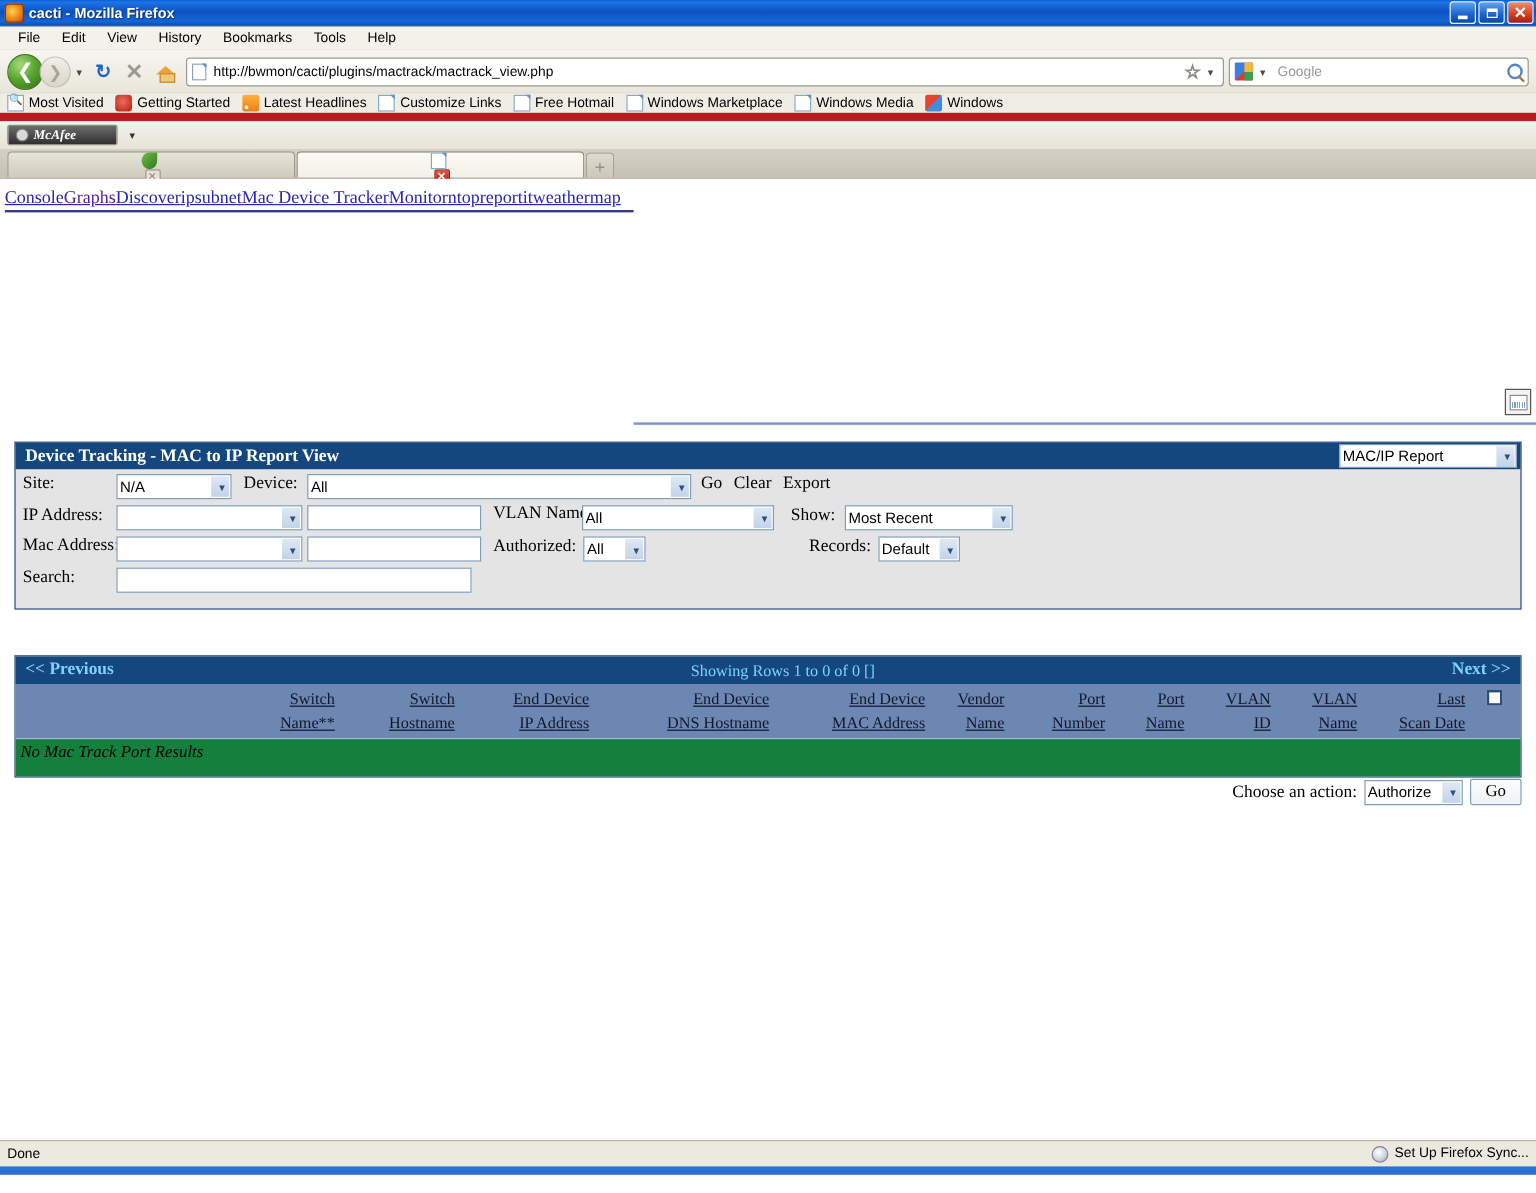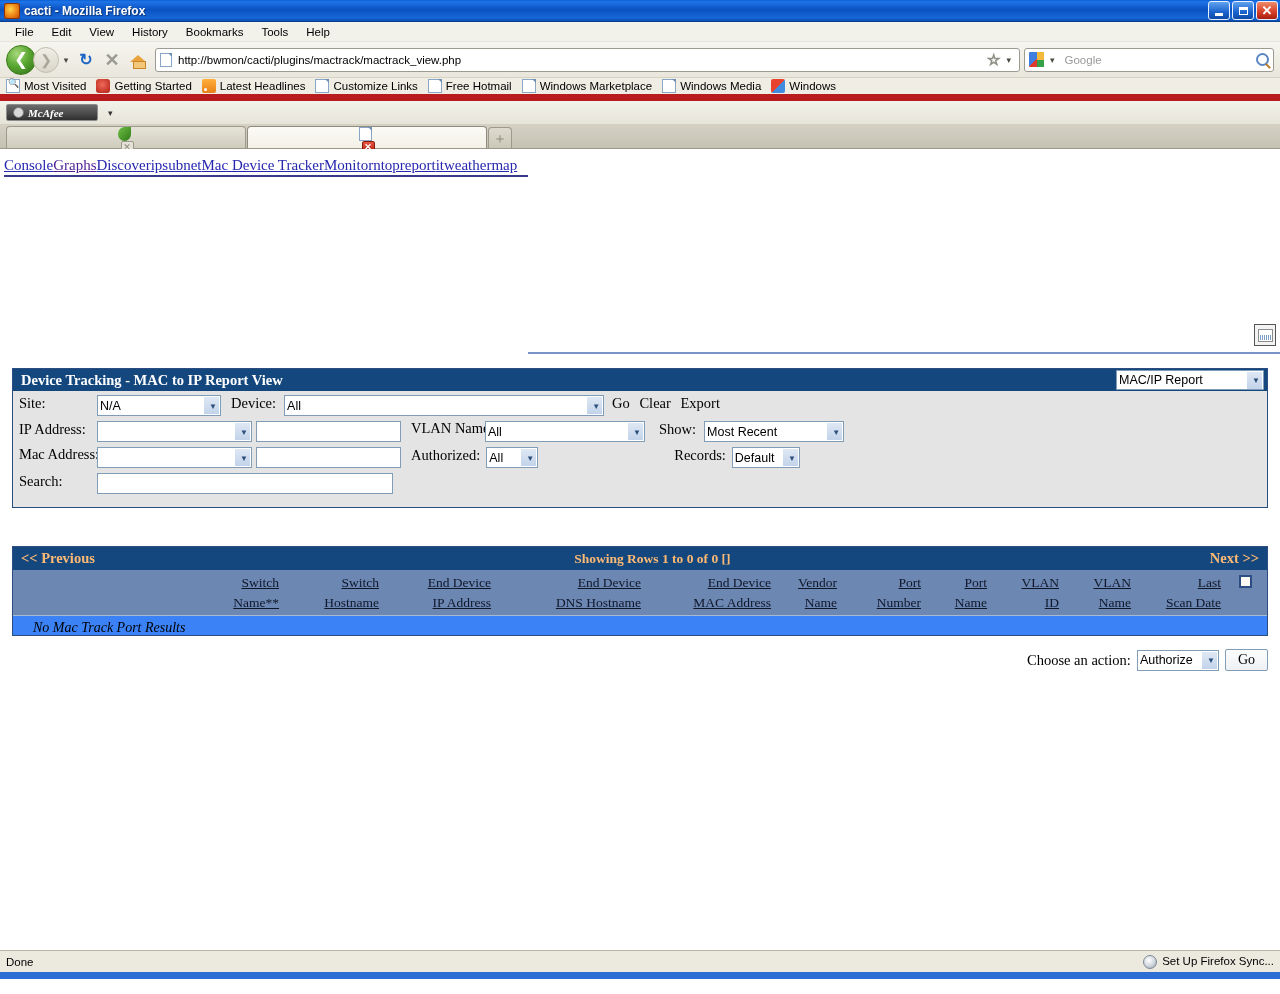--- a/index.html
+++ b/index.html
@@ -298,21 +298,21 @@
     background-repeat: no-repeat;
     background-position: right 1px center;
     background-size: 15px 17px;
     padding-right: 19px;
   }
   .selwrap { position: relative; display: inline-block; }
   .selwrap .arrow {
     position: absolute; right: 4px; top: 50%; transform: translateY(-40%);
     font-size: 8px; color: #2c4f7c; pointer-events: none;
   }
-  .sel-site   { width: 124px; }
+  .sel-site   { width: 96px; }
   .sel-device { width: 320px; }
   .sel-small  { width: 155px; }
   .txt-med    { width: 145px; }
   .sel-vlan   { width: 160px; }
   .sel-show   { width: 140px; }
   .sel-auth   { width: 52px; }
   .sel-rec    { width: 68px; }
   .txt-search { width: 296px; }
   .sel-report { width: 148px; height: 20px; }
 
@@ -321,27 +321,27 @@
     margin-left: 8px; white-space: nowrap; color:#000;
   }
   .goclear span { margin-right: 6px; }
 
   
   .results {
     position: absolute; left: 12px; top: 397px; right: 12px;
     border: 1px solid #2b4d82;
   }
   .res-head {
-    height: 23px; background: #14477d; color: #fdba74;
+    height: 23px; background: #14477d; color: #7dd3fc;
     display: flex; align-items: center; justify-content: space-between;
     padding: 0 8px;
     font-family: "Liberation Serif", serif;
   }
   .res-head .prev, .res-head .next { font-size: 14.5px; font-weight: bold; }
-  .res-head .showing { font-size: 13.5px; font-weight: bold; }
+  .res-head .showing { font-size: 13.5px; font-weight: normal; }
   .colhead {
     background: #6d87b3;
     display: flex; align-items: flex-start;
     font-family: "Liberation Serif", serif;
     font-size: 13.5px;
     padding: 3px 0 2px 0;
     position: relative;
   }
   .colhead .col { padding: 0 2px; }
   .colhead a { color: #0f172a; text-decoration: underline; display:block; line-height: 20px; white-space: nowrap; text-align: right;}
@@ -355,25 +355,25 @@
   .c8 { width: 66px; }
   .c9 { width: 72px; }
   .c10{ width: 72px; }
   .c11{ width: 90px; }
   .cbcol { flex: 1 1 auto; display:flex; justify-content:center; padding-top: 2px; }
   .cbcol .cb {
     width: 13px; height: 13px; background: #fdfdf5;
     border: 2px solid #2b4d82;
   }
   .res-empty {
-    background: #3b82f6; padding: 4px 20px;
+    background: #15803d; padding: 4px 4px;
     font-family: "Liberation Serif", serif;
     font-size: 14px; font-style: italic; color: #000;
     border-top: 1px solid #a8b9d4;
-    height: 20px;
+    height: 32px;
   }
   .action-row {
     position: absolute; right: 12px; top: 500px;
     display: flex; align-items: center; gap: 6px;
     font-family: "Liberation Serif", serif; font-size: 14.5px;
   }
   .go-btn {
     font-family: "Liberation Serif", serif; font-size: 14px;
     border: 1px solid #7f9db9; background: linear-gradient(#fdfdfd,#eef1f5);
     padding: 2px 12px; border-radius: 2px; color:#000;

